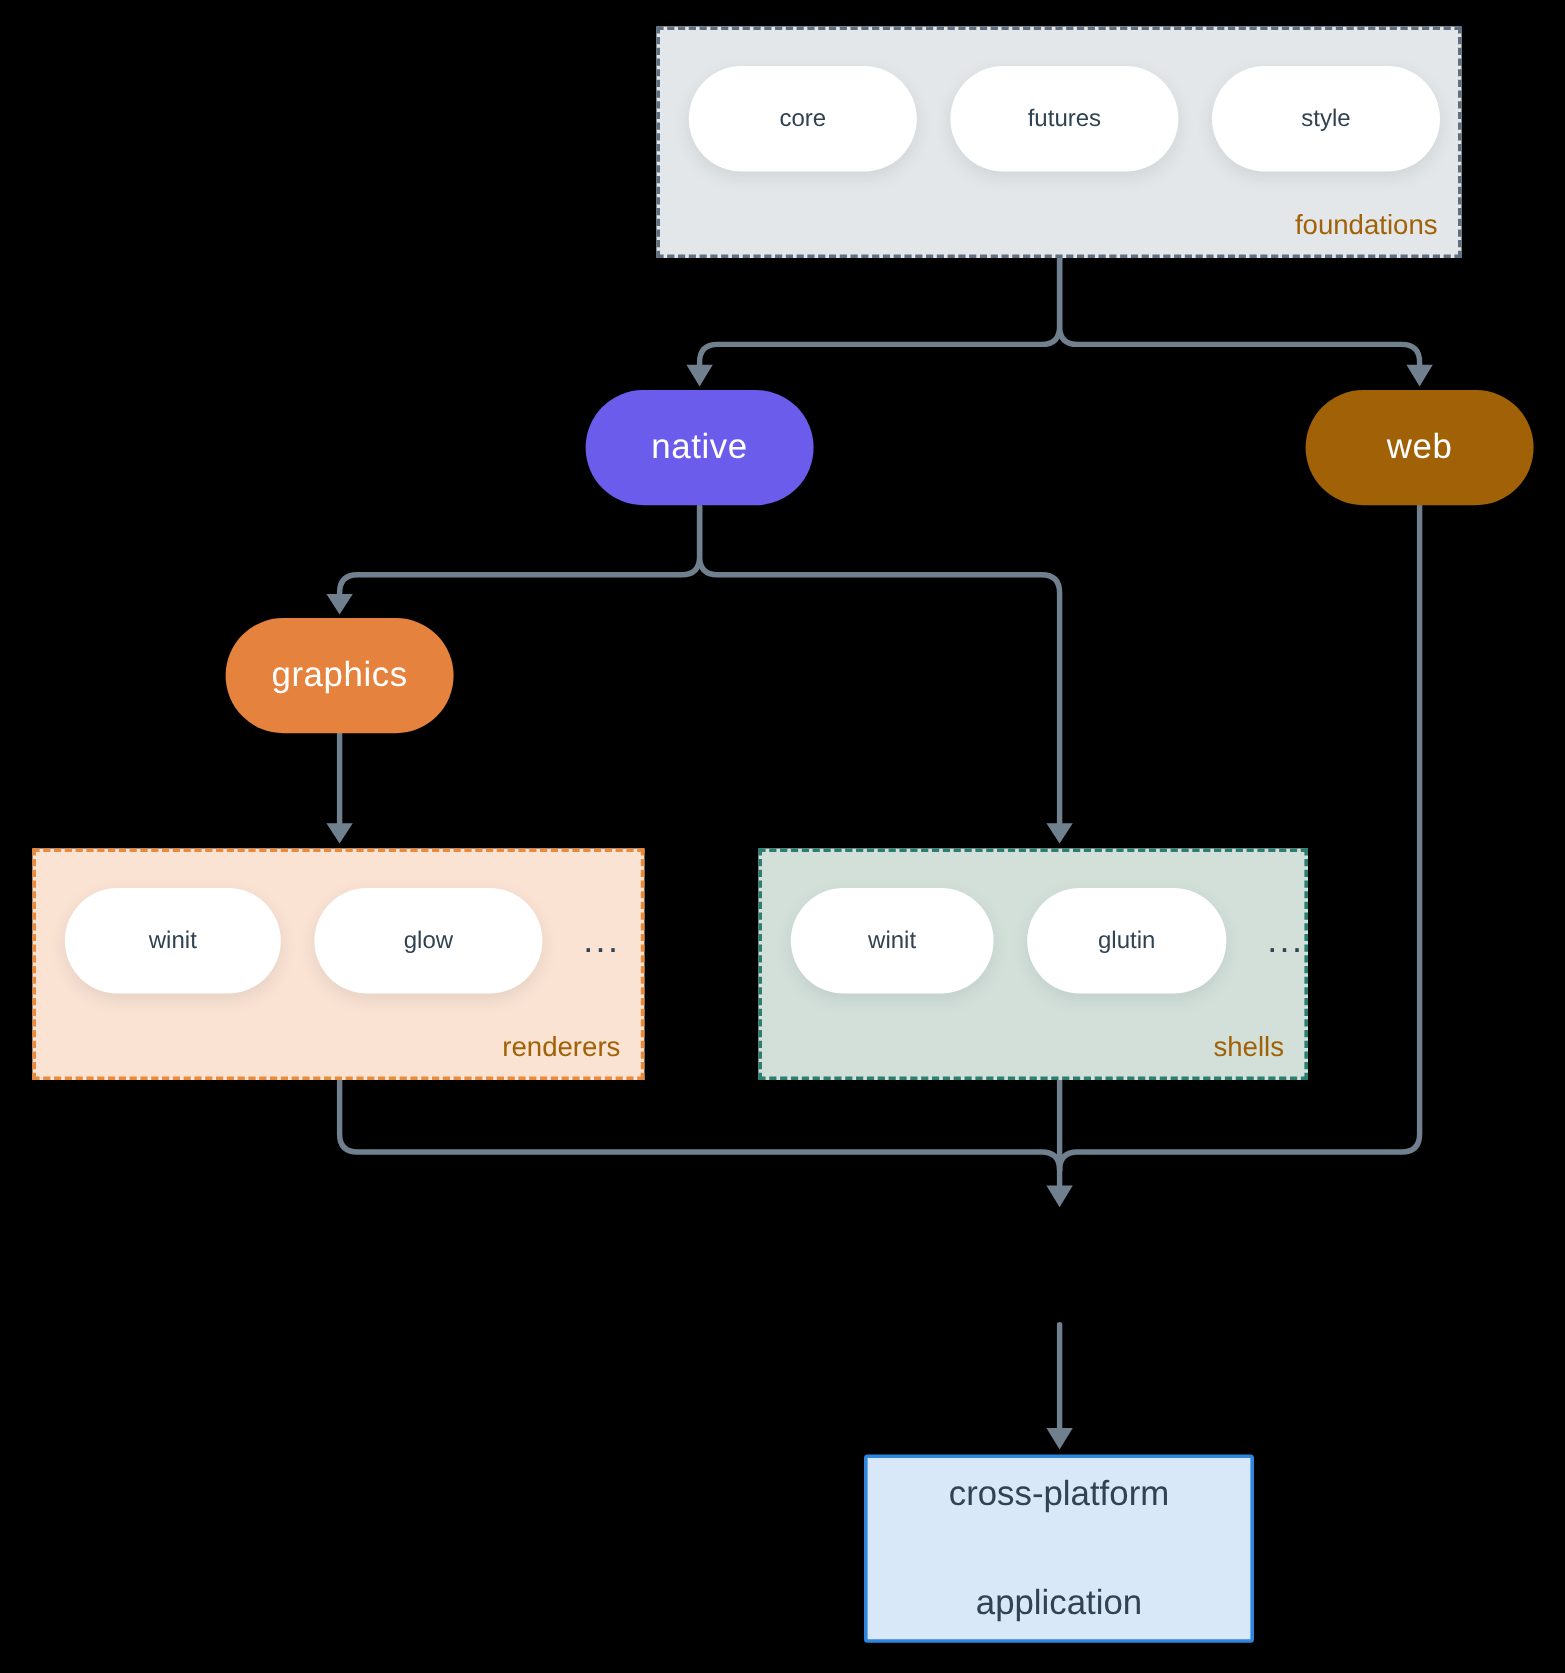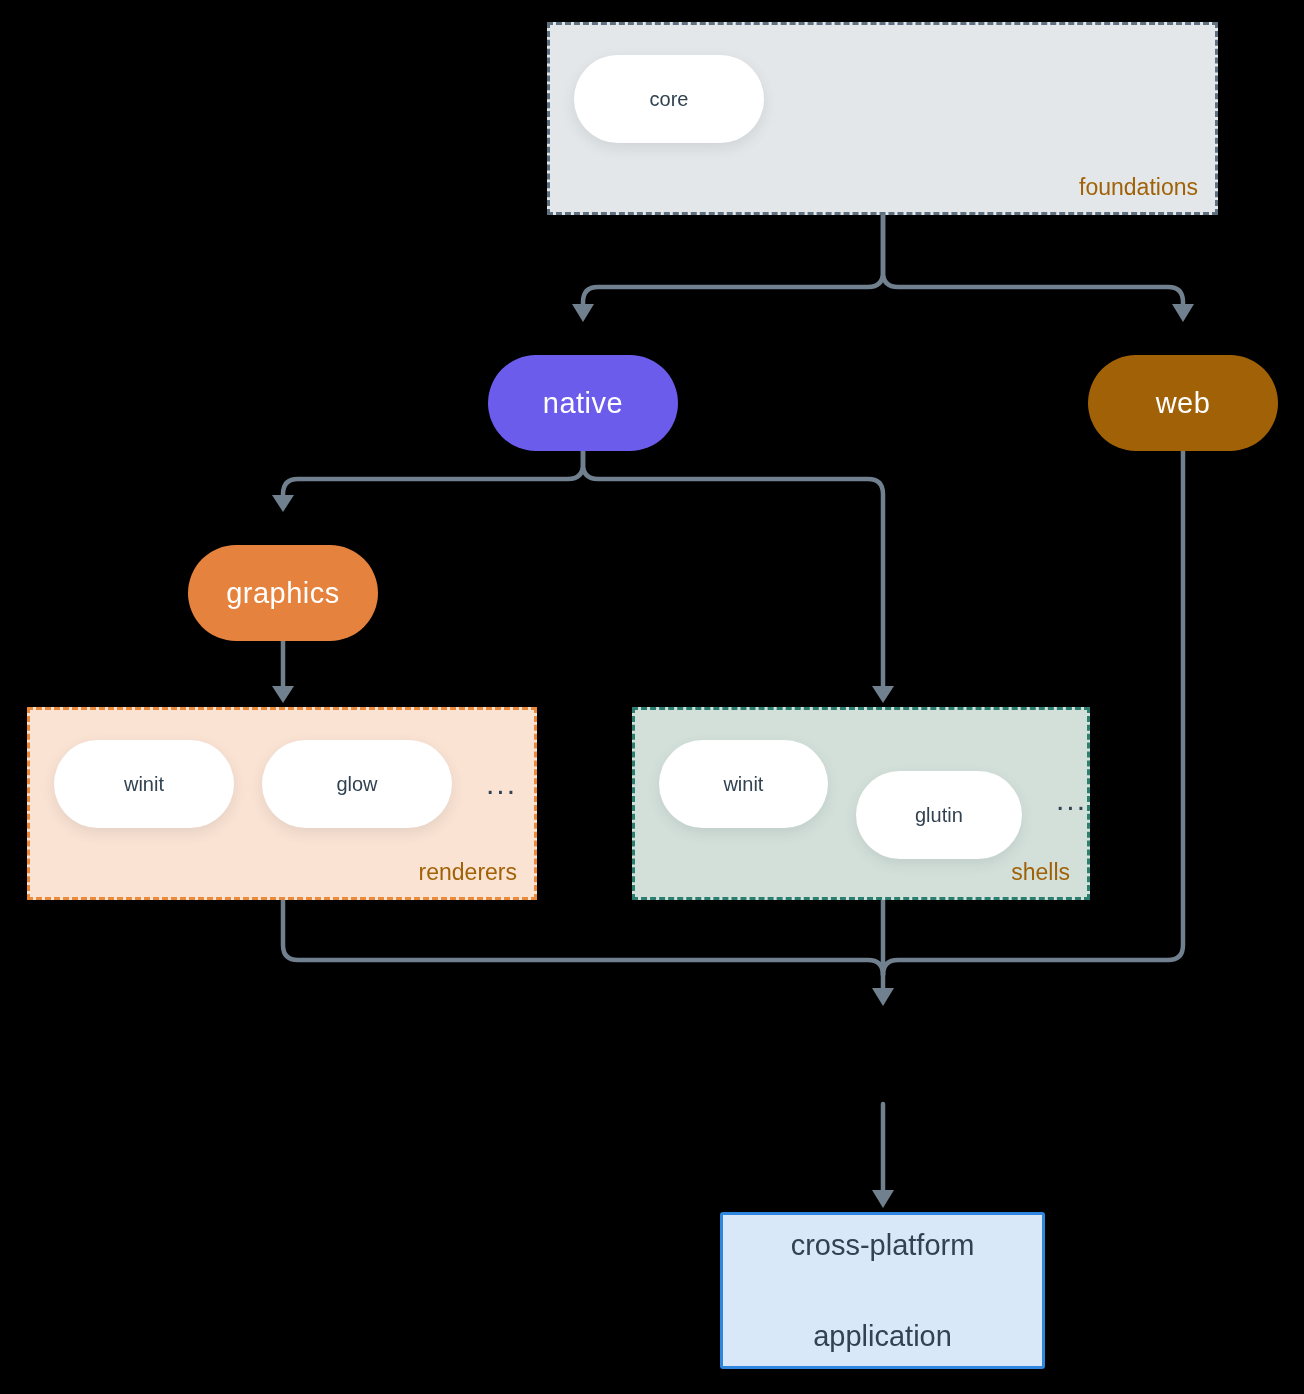--- a/index.html
+++ b/index.html
@@ -77,21 +77,20 @@
     z-index: 2;
     width: 190px;
     height: 96px;
     border-radius: 48px;
     display: flex;
     align-items: center;
     justify-content: center;
     font-size: 29px;
     color: #ffffff;
     letter-spacing: 0.5px;
-    margin-top: 30px;
   }
   .app-box {
     position: absolute;
     z-index: 2;
     width: 325px;
     height: 157px;
     box-sizing: border-box;
     border: 3px solid #2e86de;
     border-radius: 3px;
     display: flex;
@@ -134,20 +133,22 @@
     <path d="M 883 900 V 989"></path>
     <polygon points="872,988 894,988 883,1006"></polygon>
 
     <path d="M 883 1104 V 1190"></path>
     <polygon points="872,1190 894,1190 883,1208"></polygon>
   </svg>
 
   <div class="group-box" style="left: 547px; top: 22px; width: 671px; height: 193px; background-color: rgb(227, 231, 233); border-color: rgb(95, 112, 129);">
     <div class="pill-row">
       <div class="pill">core</div>
+      <div class="pill">futures</div>
+      <div class="pill">style</div>
     </div>
     <div class="group-label">foundations</div>
   </div>
 
   <div class="node" style="left: 488px; top: 325px; background-color: rgb(107, 92, 235);">native</div>
 
   <div class="node" style="left: 1088px; top: 325px; background-color: #a16207;">web</div>
 
   <div class="node" style="left: 188px; top: 515px; background-color: rgb(229, 130, 61); text-align: center;">graphics</div>
 
@@ -156,21 +157,21 @@
       <div class="pill" style="width:180px;">winit</div>
       <div class="pill">glow</div>
       <div class="ellipsis">...</div>
     </div>
     <div class="group-label">renderers</div>
   </div>
 
   <div class="group-box" style="left: 632px; top: 707px; width: 458px; height: 193px; background-color: rgb(211, 224, 218); border-color: rgb(42, 127, 112);">
     <div class="pill-row">
       <div class="pill">winit</div>
-      <div class="pill" style="width:187px;margin-top:31px;">glutin</div>
+      <div class="pill" style="width:187px;">glutin</div>
       <div class="ellipsis">...</div>
     </div>
     <div class="group-label">shells</div>
   </div>
 
 
   <div class="app-box" style="left: 720px; top: 1212px; background-color: rgb(216, 232, 248); border-color: rgb(46, 134, 222);">
     <span>cross-platform</span>
     <span>application</span>
   </div>

